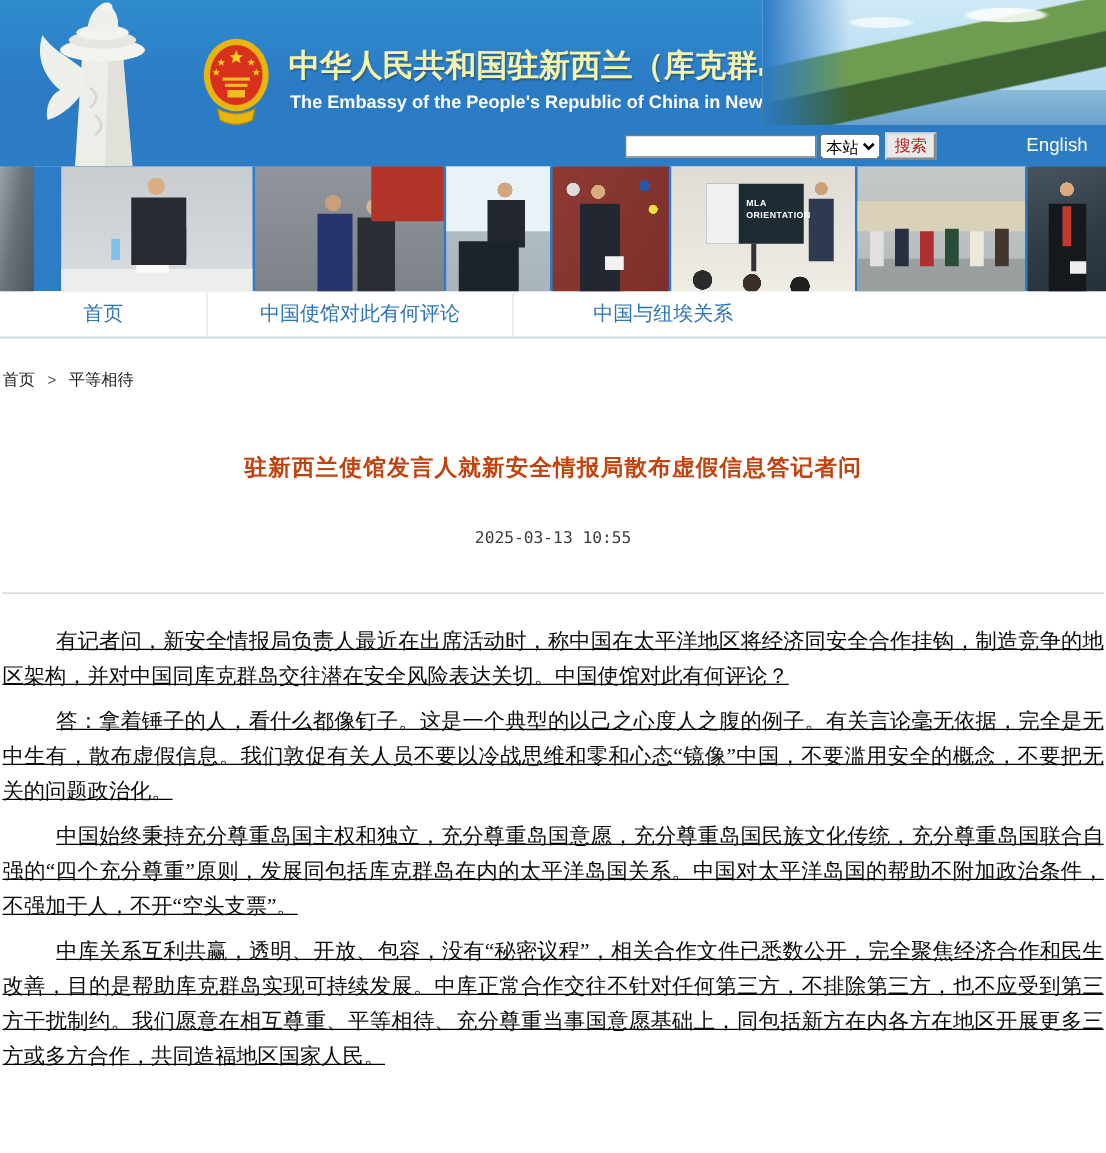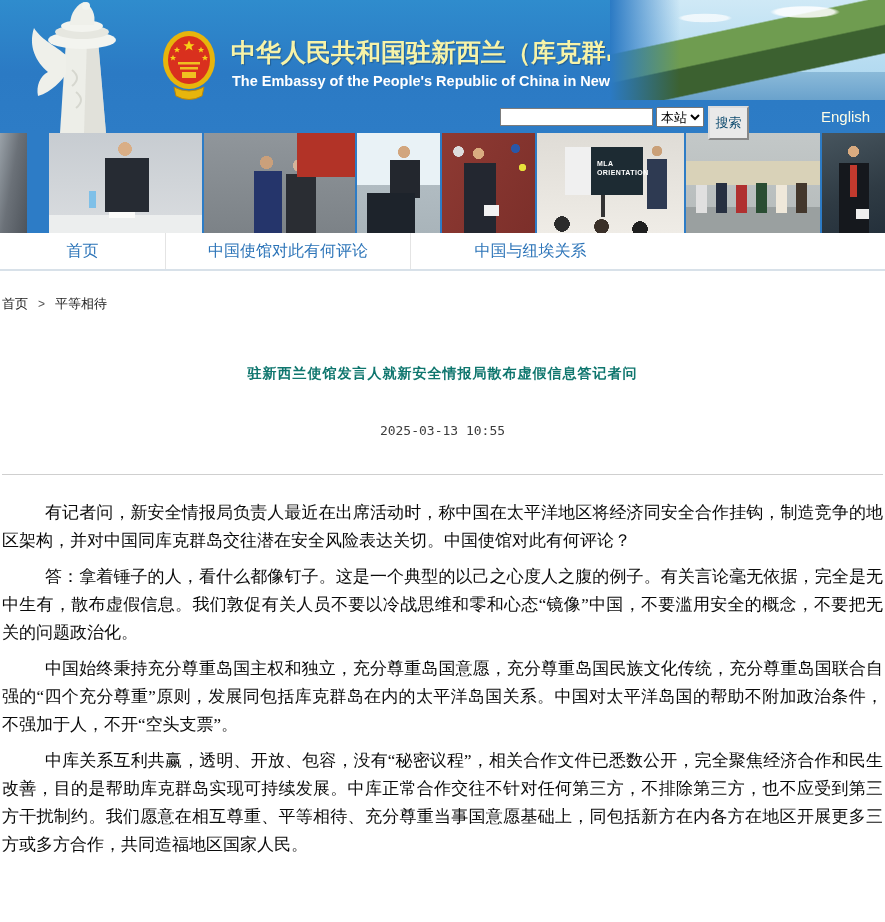--- a/index.html
+++ b/index.html
@@ -22,22 +22,22 @@
       radial-gradient(ellipse, rgba(255,255,255,.85) 0 46%, transparent 55%) 150px 4px/90px 16px no-repeat,
       radial-gradient(ellipse, rgba(255,255,255,.7) 0 46%, transparent 55%) 60px 12px/70px 12px no-repeat,
       linear-gradient(168deg, transparent 34%, #6f9c50 35% 52%, #3c6130 53% 70%, transparent 71%),
       linear-gradient(#8bbad9,#6aa2cc) 0 100%/100% 28px no-repeat,
       linear-gradient(#cfe9f6,#a8d4ee); }
   .search-row { position: absolute; left: 0; top: 104px; width: 885px; height: 26px; }
   .search-input { position: absolute; left: 500px; top: 4px; width: 153px; height: 18px;
     border: 1px solid #7c7c7c; background: #fff; font-size: 12px; padding: 0 3px; }
   .search-scope { position: absolute; left: 656px; top: 3px; width: 48px; height: 20px;
     font-size: 13px; font-family: "Liberation Sans", sans-serif; }
-  .search-btn { position: absolute; left: 708px; top: 2px; width: 41px; height: 34px;
-    font-size: 13px; background: #e9e9e9; border: 2px outset #dcdcdc; color: #0c4a6e; cursor: pointer; }
+  .search-btn { position: absolute; left: 708px; top: 2px; width: 41px; height: 22px;
+    font-size: 13px; background: #e9e9e9; border: 2px outset #dcdcdc; color: #b91c1c; cursor: pointer; }
   .english-link { position: absolute; left: 821px; top: 4px; color: #fdfde6;
     font-family: Liberation Sans, sans-serif; font-size: 15px; text-decoration: none; cursor: pointer; }
 
   
   .gallery { width: 885px; height: 100px; background: #2d7cc6; display: flex; align-items: stretch; }
   .ph { height: 100px; flex: 0 0 auto; cursor: pointer; }
   .ph + .ph { margin-left: 2px; }
   .p1 { width: 27px; margin-right: 20px;
     background: linear-gradient(100deg,#9aa2a9 0%,#6b7178 45%,#4e545b 100%); }
   .p2 { width: 153px; background:
@@ -109,26 +109,26 @@
   .nav-item:nth-child(4) { width: 272px; border-left: 1px solid #e4e4e4; }
 
   
   .breadcrumb { margin: 24px 0 0 2px; font-size: 13px; color: #222;
     display: flex; align-items: center; gap: 10px; }
   .crumb { cursor: pointer; }
   .crumb-sep { color: #555; font-size: 12px; }
 
   
   .article { width: 885px; padding: 0 2px; font-family: "Liberation Serif","DejaVu Serif",serif; }
-  .article-title { margin-top: 46px; text-align: center; font-size: 14px;
-    font-weight: 700; color: #0f766e; letter-spacing: 1px; line-height: 30px; }
+  .article-title { margin-top: 46px; text-align: center; font-size: 18px;
+    font-weight: 700; color: #c2410c; letter-spacing: 1px; line-height: 30px; }
   .article-date { margin-top: 34px; text-align: center; color: #3d3d3d;
     font-family: "DejaVu Sans Mono", monospace; font-size: 13px; }
   .divider { margin-top: 36px; border: 0; border-top: 1px solid #cfcfcf; }
-  .article-body { margin-top: 24px; }
+  .article-body { margin-top: 24px; text-decoration: underline; }
   .article-body p { font-size: 17px; line-height: 28px; color: #0a0a0a;
     text-align: justify; text-indent: 43px; }
   .article-body p + p { margin-top: 8px; }
 </style>
 </head>
 <body>
 
 <div class="header">
   <svg class="pillar" width="165" height="133" viewBox="0 0 165 133">
     <path d="M60 133 L66 40 L98 40 L106 133 Z" fill="#edeee8"></path>

